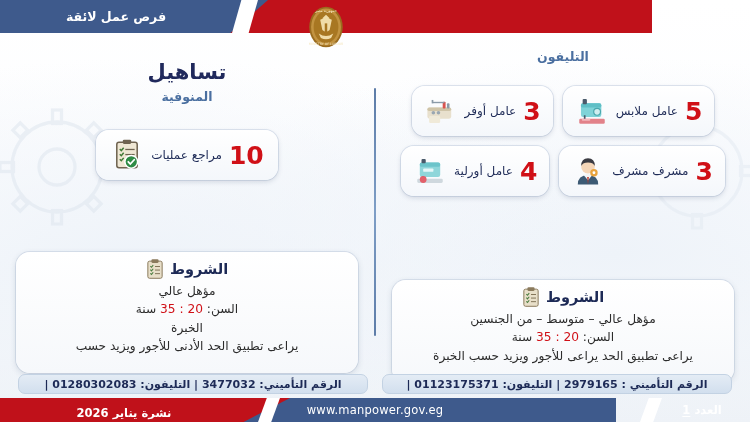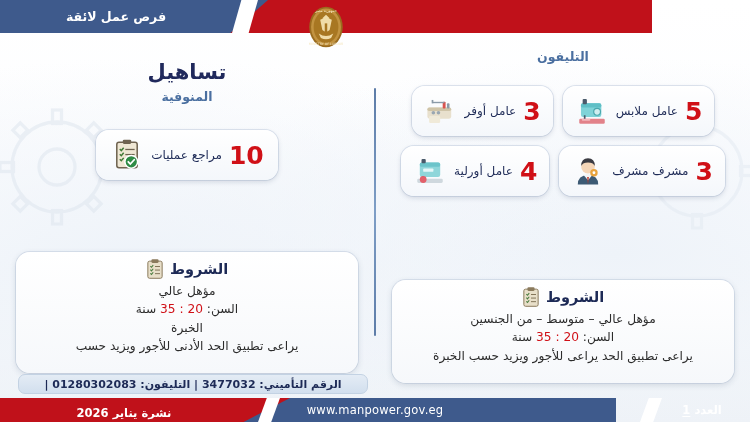--- a/index.html
+++ b/index.html
@@ -428,20 +428,21 @@
       </div>
       <div class="cond-line">مؤهل عالي</div>
       <div class="cond-line">
         <span>السن: </span><span class="num">20</span><span class="num"> : </span><span class="num">35</span><span> سنة</span>
       </div>
       <div class="cond-line">الخبرة</div>
       <div class="cond-line">يراعى تطبيق الحد الأدنى للأجور ويزيد حسب</div>
     </div>
   </div>
 
+  <div class="contact contact-right">الرقم التأميني : 2979165 | التليفون: 01123175371 |</div>
   <div class="contact contact-left">الرقم التأميني: 3477032 | التليفون: 01280302083 |</div>
 
   <div class="footer">
     <div class="footer-center">www.manpower.gov.eg</div>
   </div>
   <div class="footer-red"></div>
   <div class="footer-red-inner">نشرة يناير 2026</div>
   <div class="footer-red-notch"></div>
   <div class="footer-right-notch"></div>
   <div class="footer-right">

